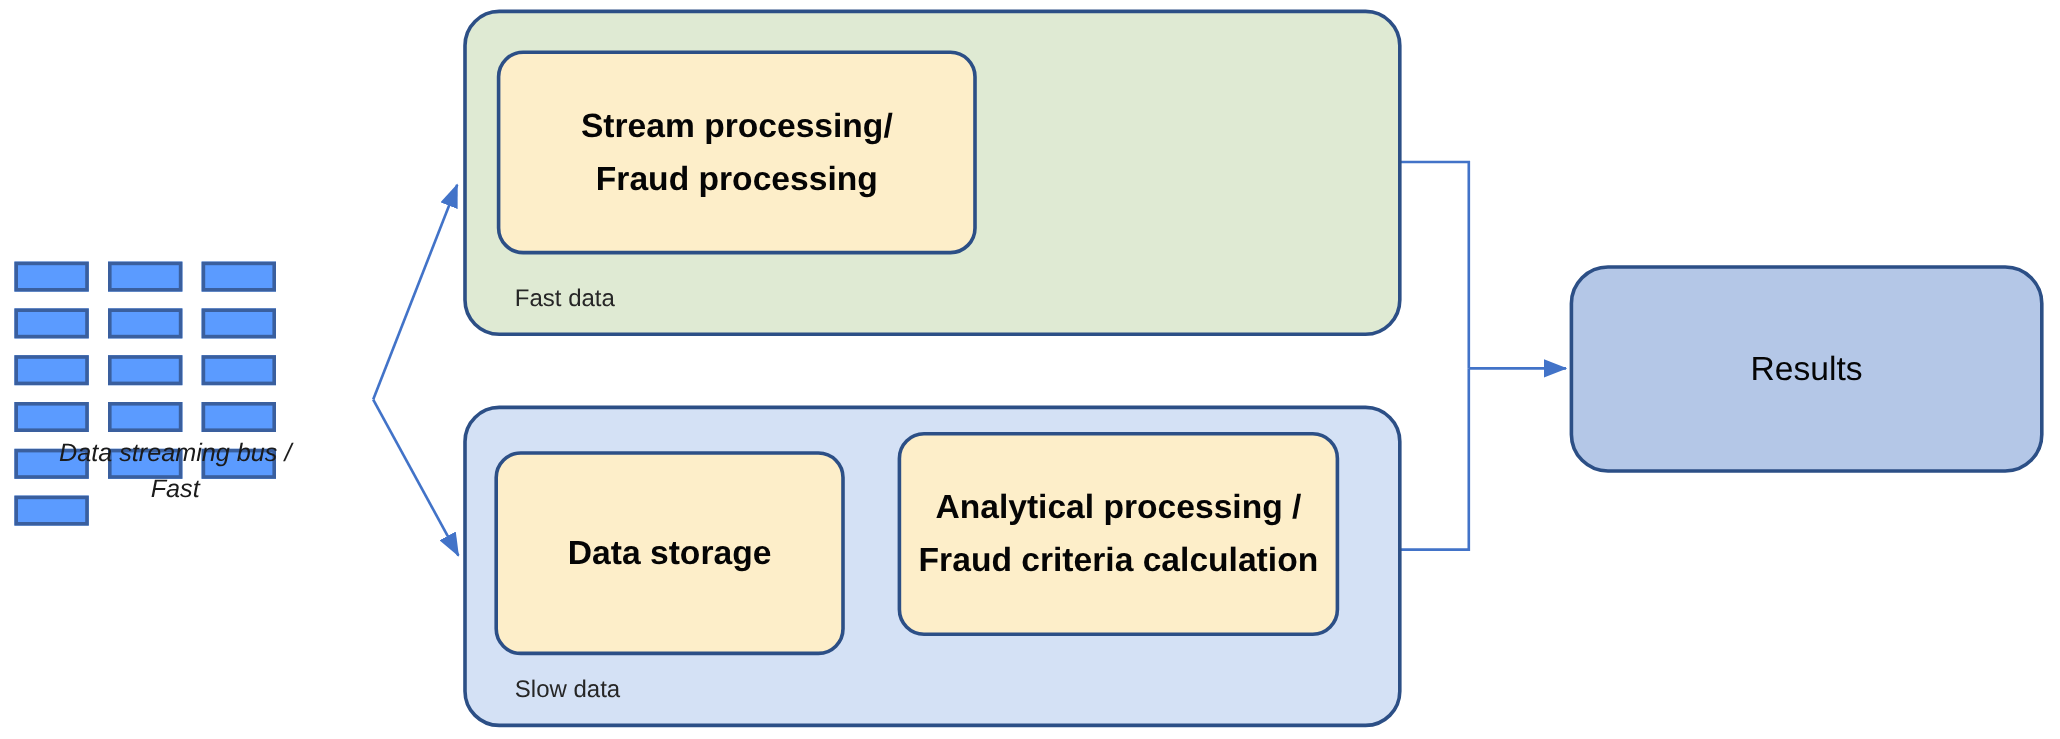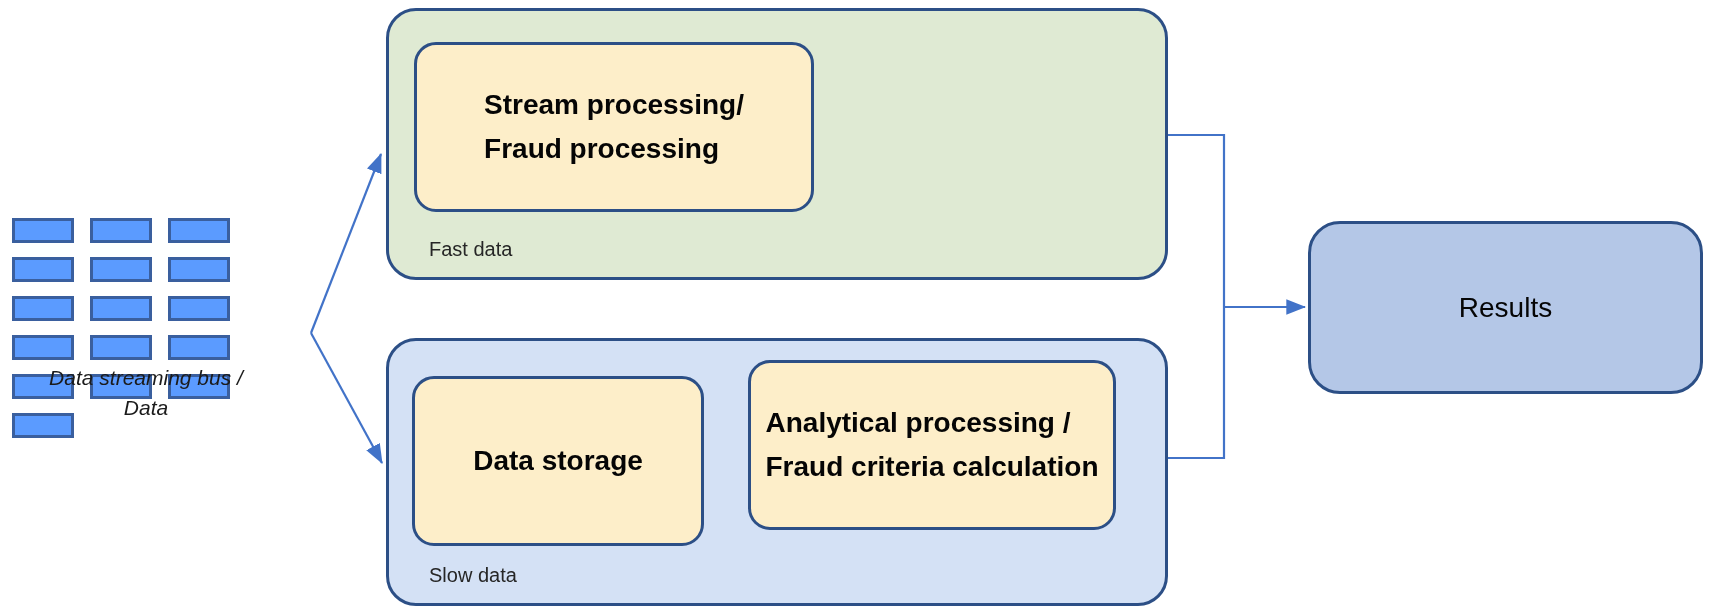--- a/index.html
+++ b/index.html
@@ -89,21 +89,21 @@
   
   .proc {
     position: absolute;
     background: #fdeec9;
     border: 3px solid #2c4f86;
     border-radius: 22px;
     box-sizing: border-box;
     display: flex;
     align-items: center;
     justify-content: center;
-    text-align: left;
+    text-align: center;
     font-size: 28px;
     font-weight: bold;
     line-height: 44px;
     color: #050505;
     padding: 6px 12px;
   }
   .proc-stream {
     left: 414px;
     top: 42px;
     width: 400px;
@@ -179,21 +179,21 @@
     <div class="bus-cell"></div>
     <div class="bus-cell"></div>
     <div class="bus-cell"></div>
     <div class="bus-cell"></div>
     <div class="bus-cell"></div>
     <div class="bus-cell"></div>
   </div>
 
   <div class="bus-label">
     <div>Data streaming bus /</div>
-    <div>Data</div>
+    <div>Fast</div>
   </div>
 
   <div class="group group-fast">
     <div class="group-label">Fast data</div>
   </div>
 
   <div class="proc proc-stream">
     <div>
       <div>Stream processing/</div>
       <div>Fraud processing</div>

